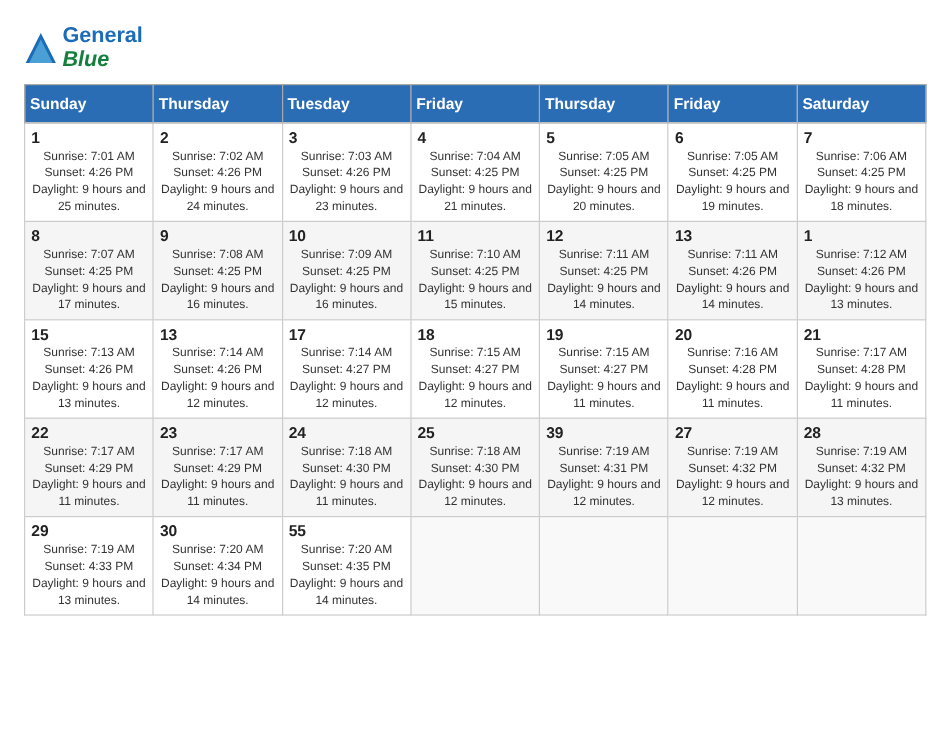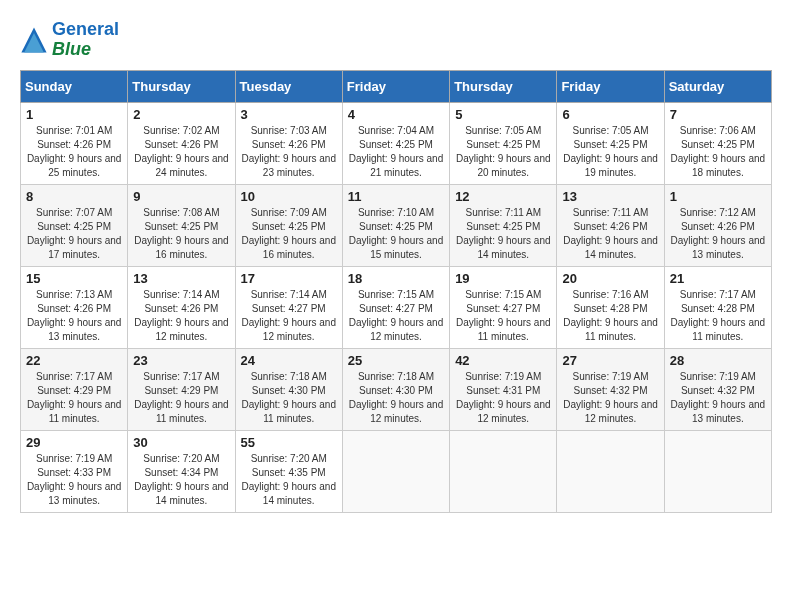--- a/index.html
+++ b/index.html
@@ -324,21 +324,21 @@
       </td>
         <td>
         <div class="day-num">25</div>
         <div class="day-info">
           Sunrise: 7:18 AM<br>
           Sunset: 4:30 PM<br>
           Daylight: 9 hours and 12 minutes.
         </div>
       </td>
         <td>
-        <div class="day-num">42</div>
+        <div class="day-num">39</div>
         <div class="day-info">
           Sunrise: 7:19 AM<br>
           Sunset: 4:31 PM<br>
           Daylight: 9 hours and 12 minutes.
         </div>
       </td>
         <td>
         <div class="day-num">27</div>
         <div class="day-info">
           Sunrise: 7:19 AM<br>

